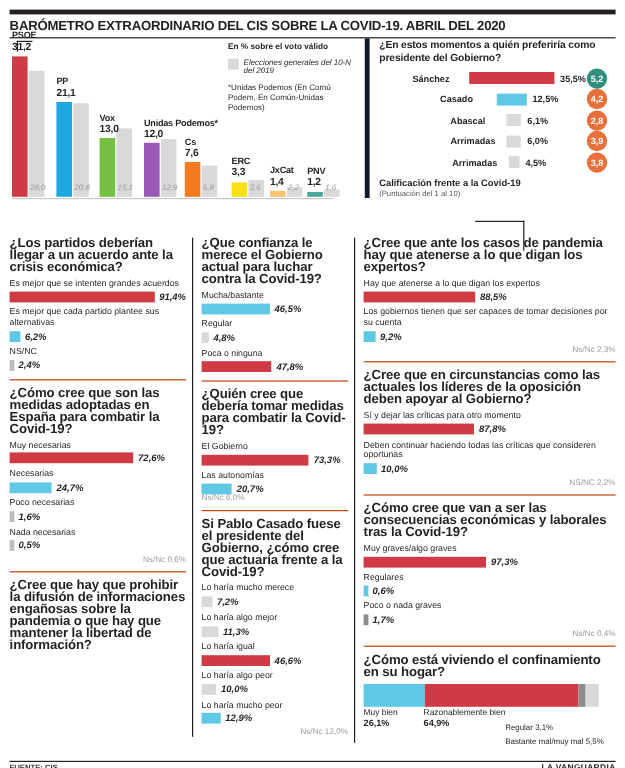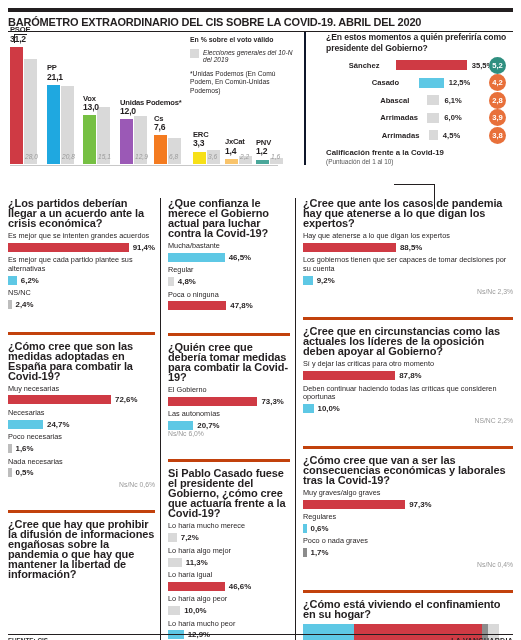--- a/index.html
+++ b/index.html
@@ -31,45 +31,45 @@
   .leader{position:absolute;border-left:1px solid #231f20;border-top:1px solid #231f20;}
 
   
   .legend{position:absolute;left:182px;top:4px;width:110px;}
   .legend .l1{font-size:6.9px;font-weight:bold;}
   .legend .l2{font-size:6.6px;font-style:italic;margin-top:6px;display:flex;gap:4px;align-items:flex-start;}
   .swatch{width:9px;height:9px;background:#d9d9d9;flex:none;}
   .legend .l3{font-size:6.7px;margin-top:7px;line-height:8.4px;}
 
   
-  .pres{position:absolute;left:296px;top:0px;width:212px;border-left:2px solid #0f172a;padding-left:20px;box-sizing:border-box;}
+  .pres{position:absolute;left:296px;top:0px;width:212px;border-left:4px solid #0f172a;padding-left:8px;box-sizing:border-box;}
   .pres h3{margin:0;font-size:8.6px;font-weight:bold;line-height:10.6px;letter-spacing:-0.1px;}
   .prow{display:flex;align-items:center;margin-top:6.5px;height:11px;justify-content:center;}
   .pname{width:47px;font-size:7.6px;font-weight:bold;flex:none;}
   .pbar{height:10px;}
   .pval{font-size:7.6px;font-weight:bold;margin-left:5px;white-space:nowrap;}
   .circle{position:absolute;right:10px;width:17px;height:17px;border-radius:50%;color:#fff;
           font-size:7.6px;font-weight:bold;display:flex;align-items:center;justify-content:center;}
   .califi{font-size:7.8px;font-weight:bold;line-height:9.4px;margin-top:7px;}
   .punt{font-size:6.4px;color:#555;margin-top:1px;}
   .callout{position:absolute;border-top:1px solid #231f20;border-right:1px solid #231f20;}
 
   
   .grid{position:absolute;left:8px;top:190px;width:505px;height:440px;}
   .col{position:absolute;top:0;box-sizing:border-box;}
   .c1{left:0;width:147px;}
   .c2{left:152px;width:130px;padding-left:7px;border-left:1px solid #231f20;}
   .c3{left:287px;width:218px;padding-left:7px;border-left:1px solid #231f20;}
   .panel{box-sizing:border-box;}
-  .panel + .panel{border-top:3px solid #c2410c;margin-top:22px;padding-top:6px;}
+  .panel + .panel{border-top:1px solid #c2410c;margin-top:6px;padding-top:6px;}
   .q{font-size:11px;font-weight:bold;line-height:10px;letter-spacing:-0.1px;margin:0 0 4px 0;}
   .opt{font-size:7.3px;line-height:8.8px;margin-top:4px;}
   .barrow{display:flex;align-items:center;margin-top:1.5px;height:10px;}
   .hbar{height:9px;}
-  .hval{font-size:7.9px;font-weight:bold;margin-left:4px;white-space:nowrap;}
+  .hval{font-size:7.9px;font-weight:bold;margin-left:4px;white-space:nowrap;font-style:italic;}
   .nsnc{font-size:6.8px;color:#9a9a9a;}
   .nsnc-right{text-align:right;margin-top:3px;}
 
   
   .stack{display:flex;height:19px;width:197px;margin-top:5px;}
   .stacklbls{display:flex;font-size:7px;line-height:8.4px;margin-top:2px;position:relative;height:28px;}
   .sl{position:absolute;}
   .sl b{font-size:7.6px;}
 
   

